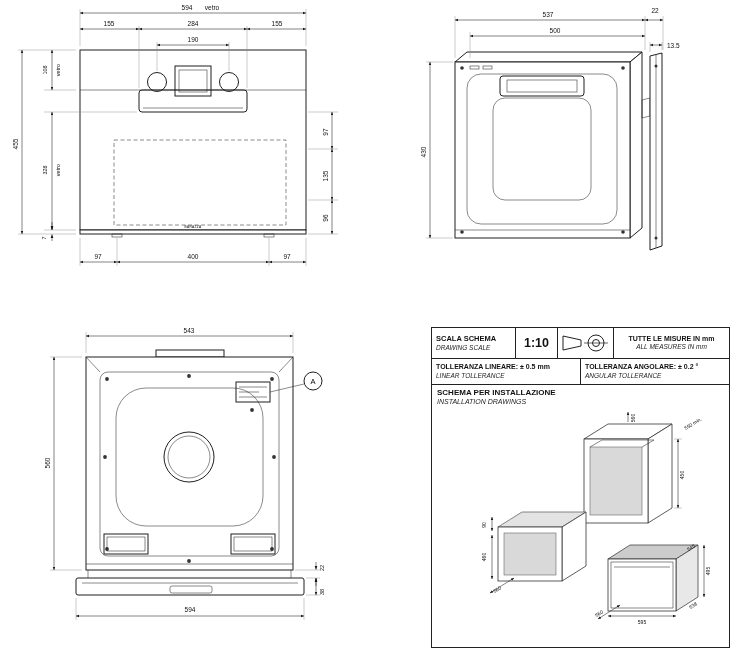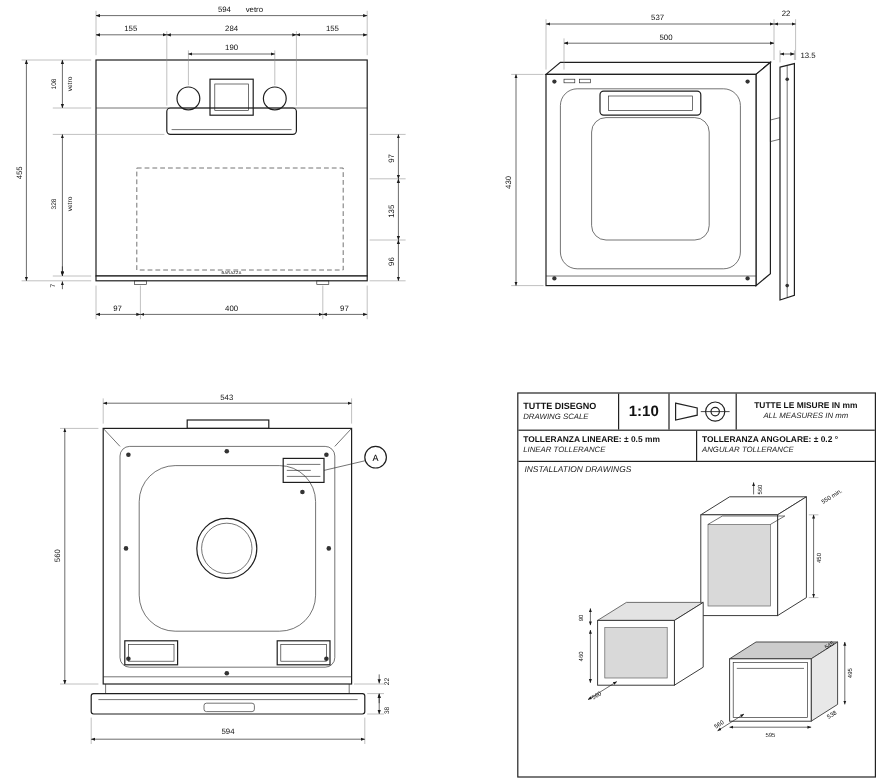--- a/index.html
+++ b/index.html
@@ -250,21 +250,21 @@
         <line class="el" x1="296" y1="278" x2="296" y2="300"></line>
       <line class="dl" x1="68" y1="296" x2="296" y2="296" marker-start="url(#arP)" marker-end="url(#arP)"></line>
       <text class="dt" x="182" y="292">594</text>
     </g>
   </svg>
 
   <div class="tblock" style="left:431px;top:327px;width:299px;height:321px">
 
     <div class="trow1">
       <div class="tcell" style="width:84px">
-        <div class="it-b">TUTTE DISEGNO</div>
+        <div class="it-b">SCALA SCHEMA</div>
         <div class="en-i">DRAWING SCALE</div>
       </div>
       <div class="tcell center" style="width:42px">
         <div class="scaleval">1:10</div>
       </div>
       <div class="tcell center" style="width:56px">
         <svg width="52" height="24" viewBox="0 0 52 24">
           <polygon points="3,5 21,9 21,15 3,19" fill="none" stroke="#222" stroke-width="1"></polygon>
           <line x1="24" y1="12" x2="48" y2="12" stroke="#222" stroke-width="0.7"></line>
           <circle cx="36" cy="12" r="8" fill="none" stroke="#222" stroke-width="1"></circle>
@@ -283,20 +283,21 @@
         <div class="en-i">LINEAR TOLLERANCE</div>
       </div>
       <div class="tcell" style="flex:1">
         <div class="it-b" style="font-size:7px">TOLLERANZA ANGOLARE: ± 0.2 °</div>
         <div class="en-i">ANGULAR TOLLERANCE</div>
       </div>
     </div>
 
     <div>
       <div class="schemahdr">
+        <div class="it-b" style="font-size:8px">SCHEMA PER INSTALLAZIONE</div>
         <div class="en-i" style="font-size:7px">INSTALLATION DRAWINGS</div>
       </div>
 
       <svg width="295" height="220" viewBox="0 0 295 220">
         <defs>
           <marker id="arI" viewBox="0 0 10 10" refX="9.5" refY="5" markerWidth="6" markerHeight="6" orient="auto-start-reverse">
               <path d="M0,1.2 L10,5 L0,8.8 Z" fill="#1a1a1a"></path>
             </marker>
         </defs>
 

